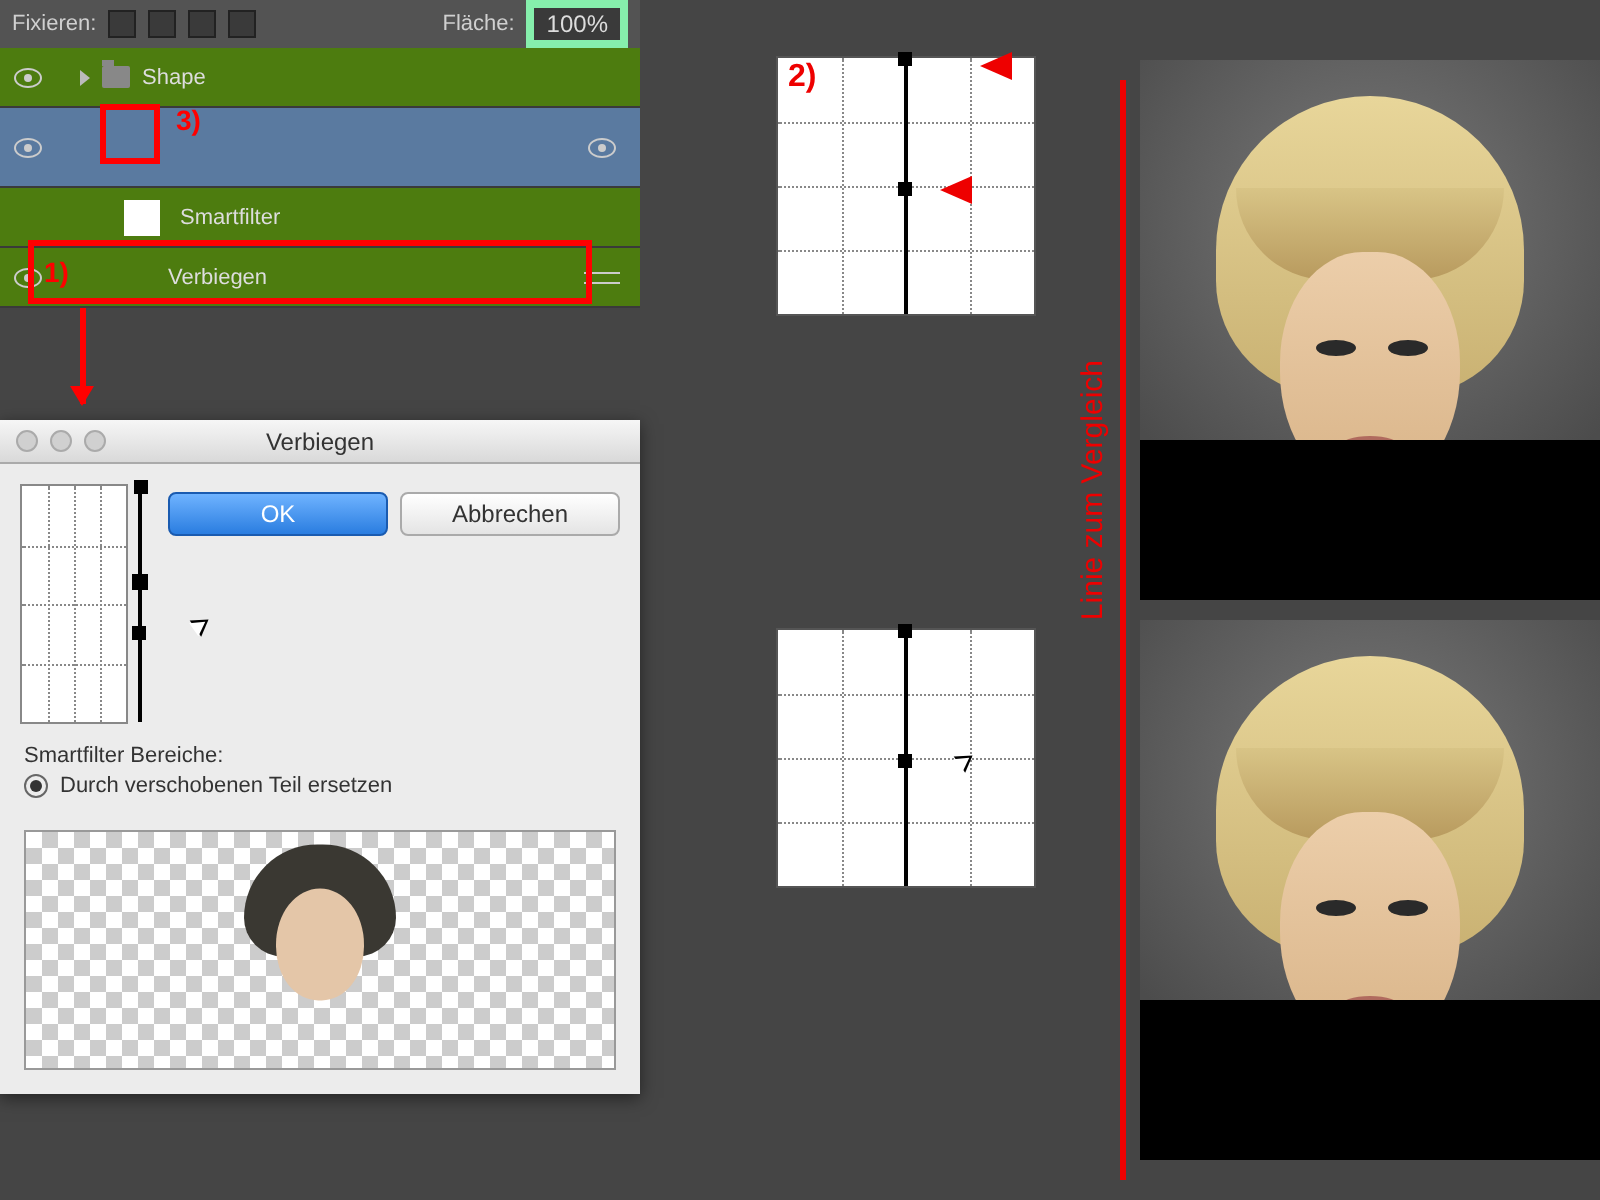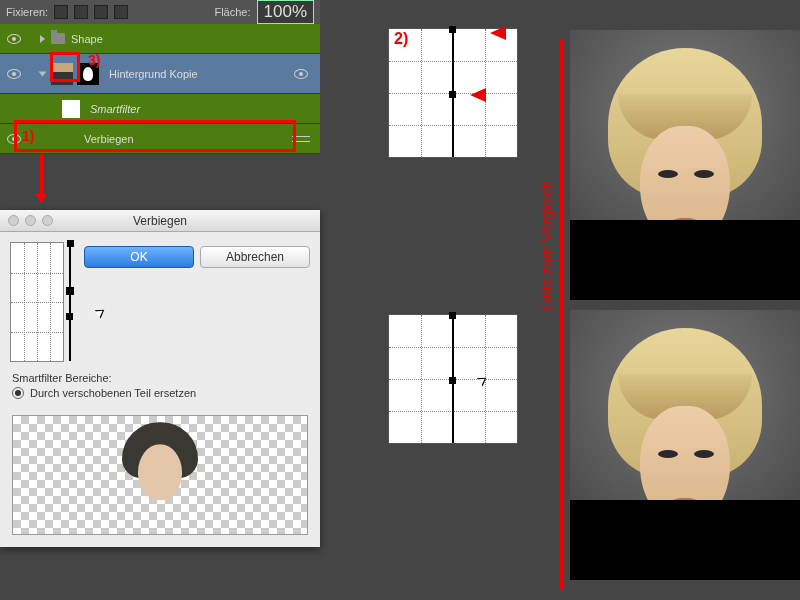--- a/index.html
+++ b/index.html
@@ -2,31 +2,31 @@
 <html><head>
 <meta charset="utf-8">
 <style>
   * { box-sizing: border-box; margin: 0; padding: 0; font-family: "Lucida Grande", Arial, sans-serif; }
   body { width: 800px; height: 600px; background: #454545; position: relative; overflow: hidden; }
 
   
   .layers-panel { position: absolute; left: 0; top: 0; width: 320px; background: #535353; }
   .lock-row { display: flex; align-items: center; height: 24px; padding: 0 6px; font-size: 11px; color: #d0d0d0; gap:6px;border-radius:10px; }
   .lock-row .spacer { flex:1; }
-  .opacity-field { background:#3a3a3a; padding:1px 6px; border:1px solid #86efac; color:#ddd; font-size:17px; }
+  .opacity-field { background:#3a3a3a; padding:1px 6px; border:4px solid #86efac; color:#ddd; font-size:12px; }
   .icon-box { width:14px; height:14px; background:#3a3a3a; border:1px solid #222; display:inline-block; }
 
   .layer-rows { background:#4d7c0f; }
   .layer-row { display:flex; align-items:center; height:30px; font-size:11px; color:#ddd; border-bottom:1px solid #3a3a3a; }
   .layer-row.selected { background:#5a7aa0; }
   .vis-col { width:28px; display:flex; justify-content:center; }
   .eye { width:14px; height:10px; border:1px solid #ccc; border-radius:60% 60% 60% 60%; position:relative; }
   .eye::after { content:""; position:absolute; width:4px; height:4px; background:#ccc; border-radius:50%; left:4px; top:2px;}
   .indent1 { padding-left:12px; }
-  .indent2 { padding-left:34px;font-style:italic; }
+  .indent2 { padding-left:34px; }
   .indent3 { padding-left:56px; }
   .tri { width:0;height:0;border-top:4px solid transparent;border-bottom:4px solid transparent;border-left:5px solid #bbb; margin-right:6px;}
   .tri.down { transform:rotate(90deg); }
   .folder { width:14px;height:11px;background:#888;border-radius:1px;margin-right:6px;position:relative;}
   .folder::before{content:"";position:absolute;top:-3px;left:0;width:6px;height:3px;background:#888;}
   .thumb { width:22px;height:22px;background:#222;margin-right:4px;display:inline-flex;align-items:center;justify-content:center;}
   .thumb.mask{background:#000;}
   .thumb.mask::after{content:"";width:10px;height:14px;background:#fff;border-radius:50% 50% 40% 40%;}
   .thumb.face{background:linear-gradient(#c9a67a 40%, #333 40%);}
   .thumb.white{background:#fff;}
@@ -119,26 +119,20 @@
       <div class="indent1" style="display:flex;align-items:center;">
         <span class="tri"></span>
         <span class="folder"></span>
         <span>Shape</span>
       </div>
     </div>
     <div class="layer-row selected" style="height:40px">
       <div class="vis-col">
           <span class="eye"></span>
         </div>
-      <div class="indent1" style="display:flex;align-items:center;">
-        <span class="tri down"></span>
-        <span class="thumb face"></span>
-        <span class="thumb mask"></span>
-        <span style="margin-left:6px;">Hintergrund Kopie</span>
-      </div>
       <div class="tail-vis">
           <span class="eye"></span>
         </div>
     </div>
     <div class="layer-row">
       <div class="vis-col"></div>
       <div class="indent2" style="display:flex;align-items:center;">
         <span class="thumb white" style="width:18px;height:18px"></span>
         <span style="margin-left:6px;">Smartfilter</span>
       </div>

